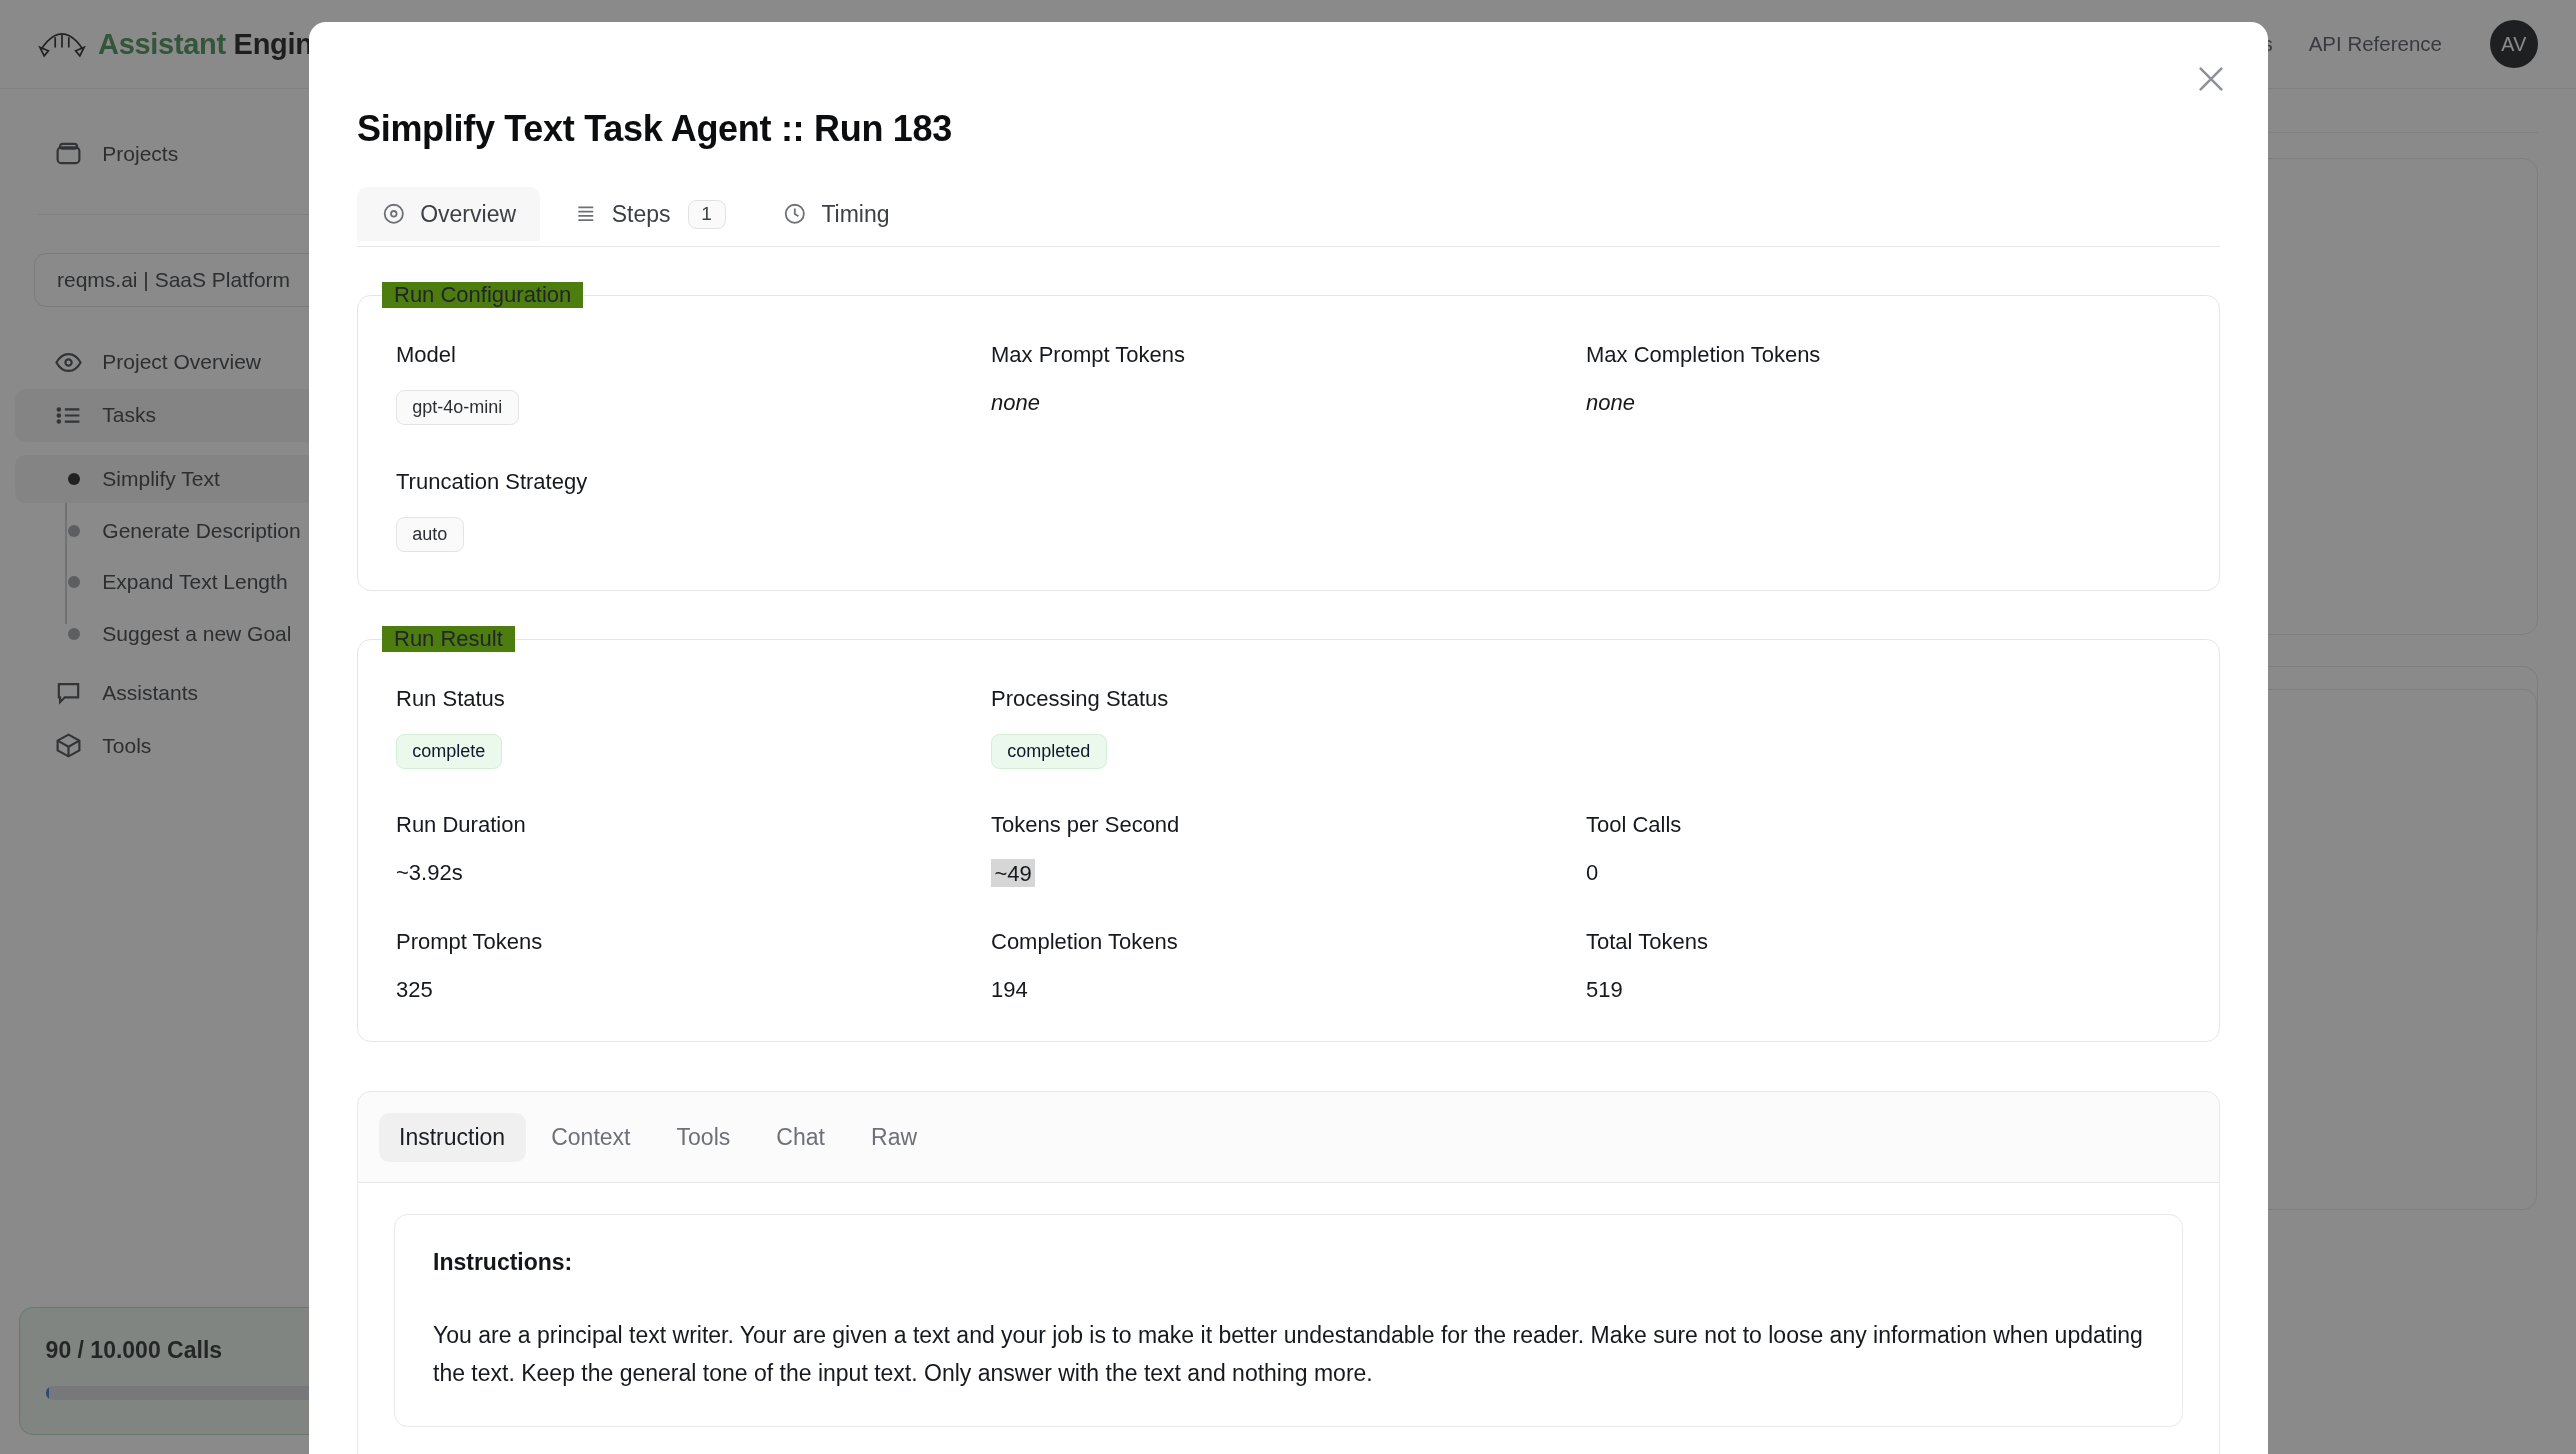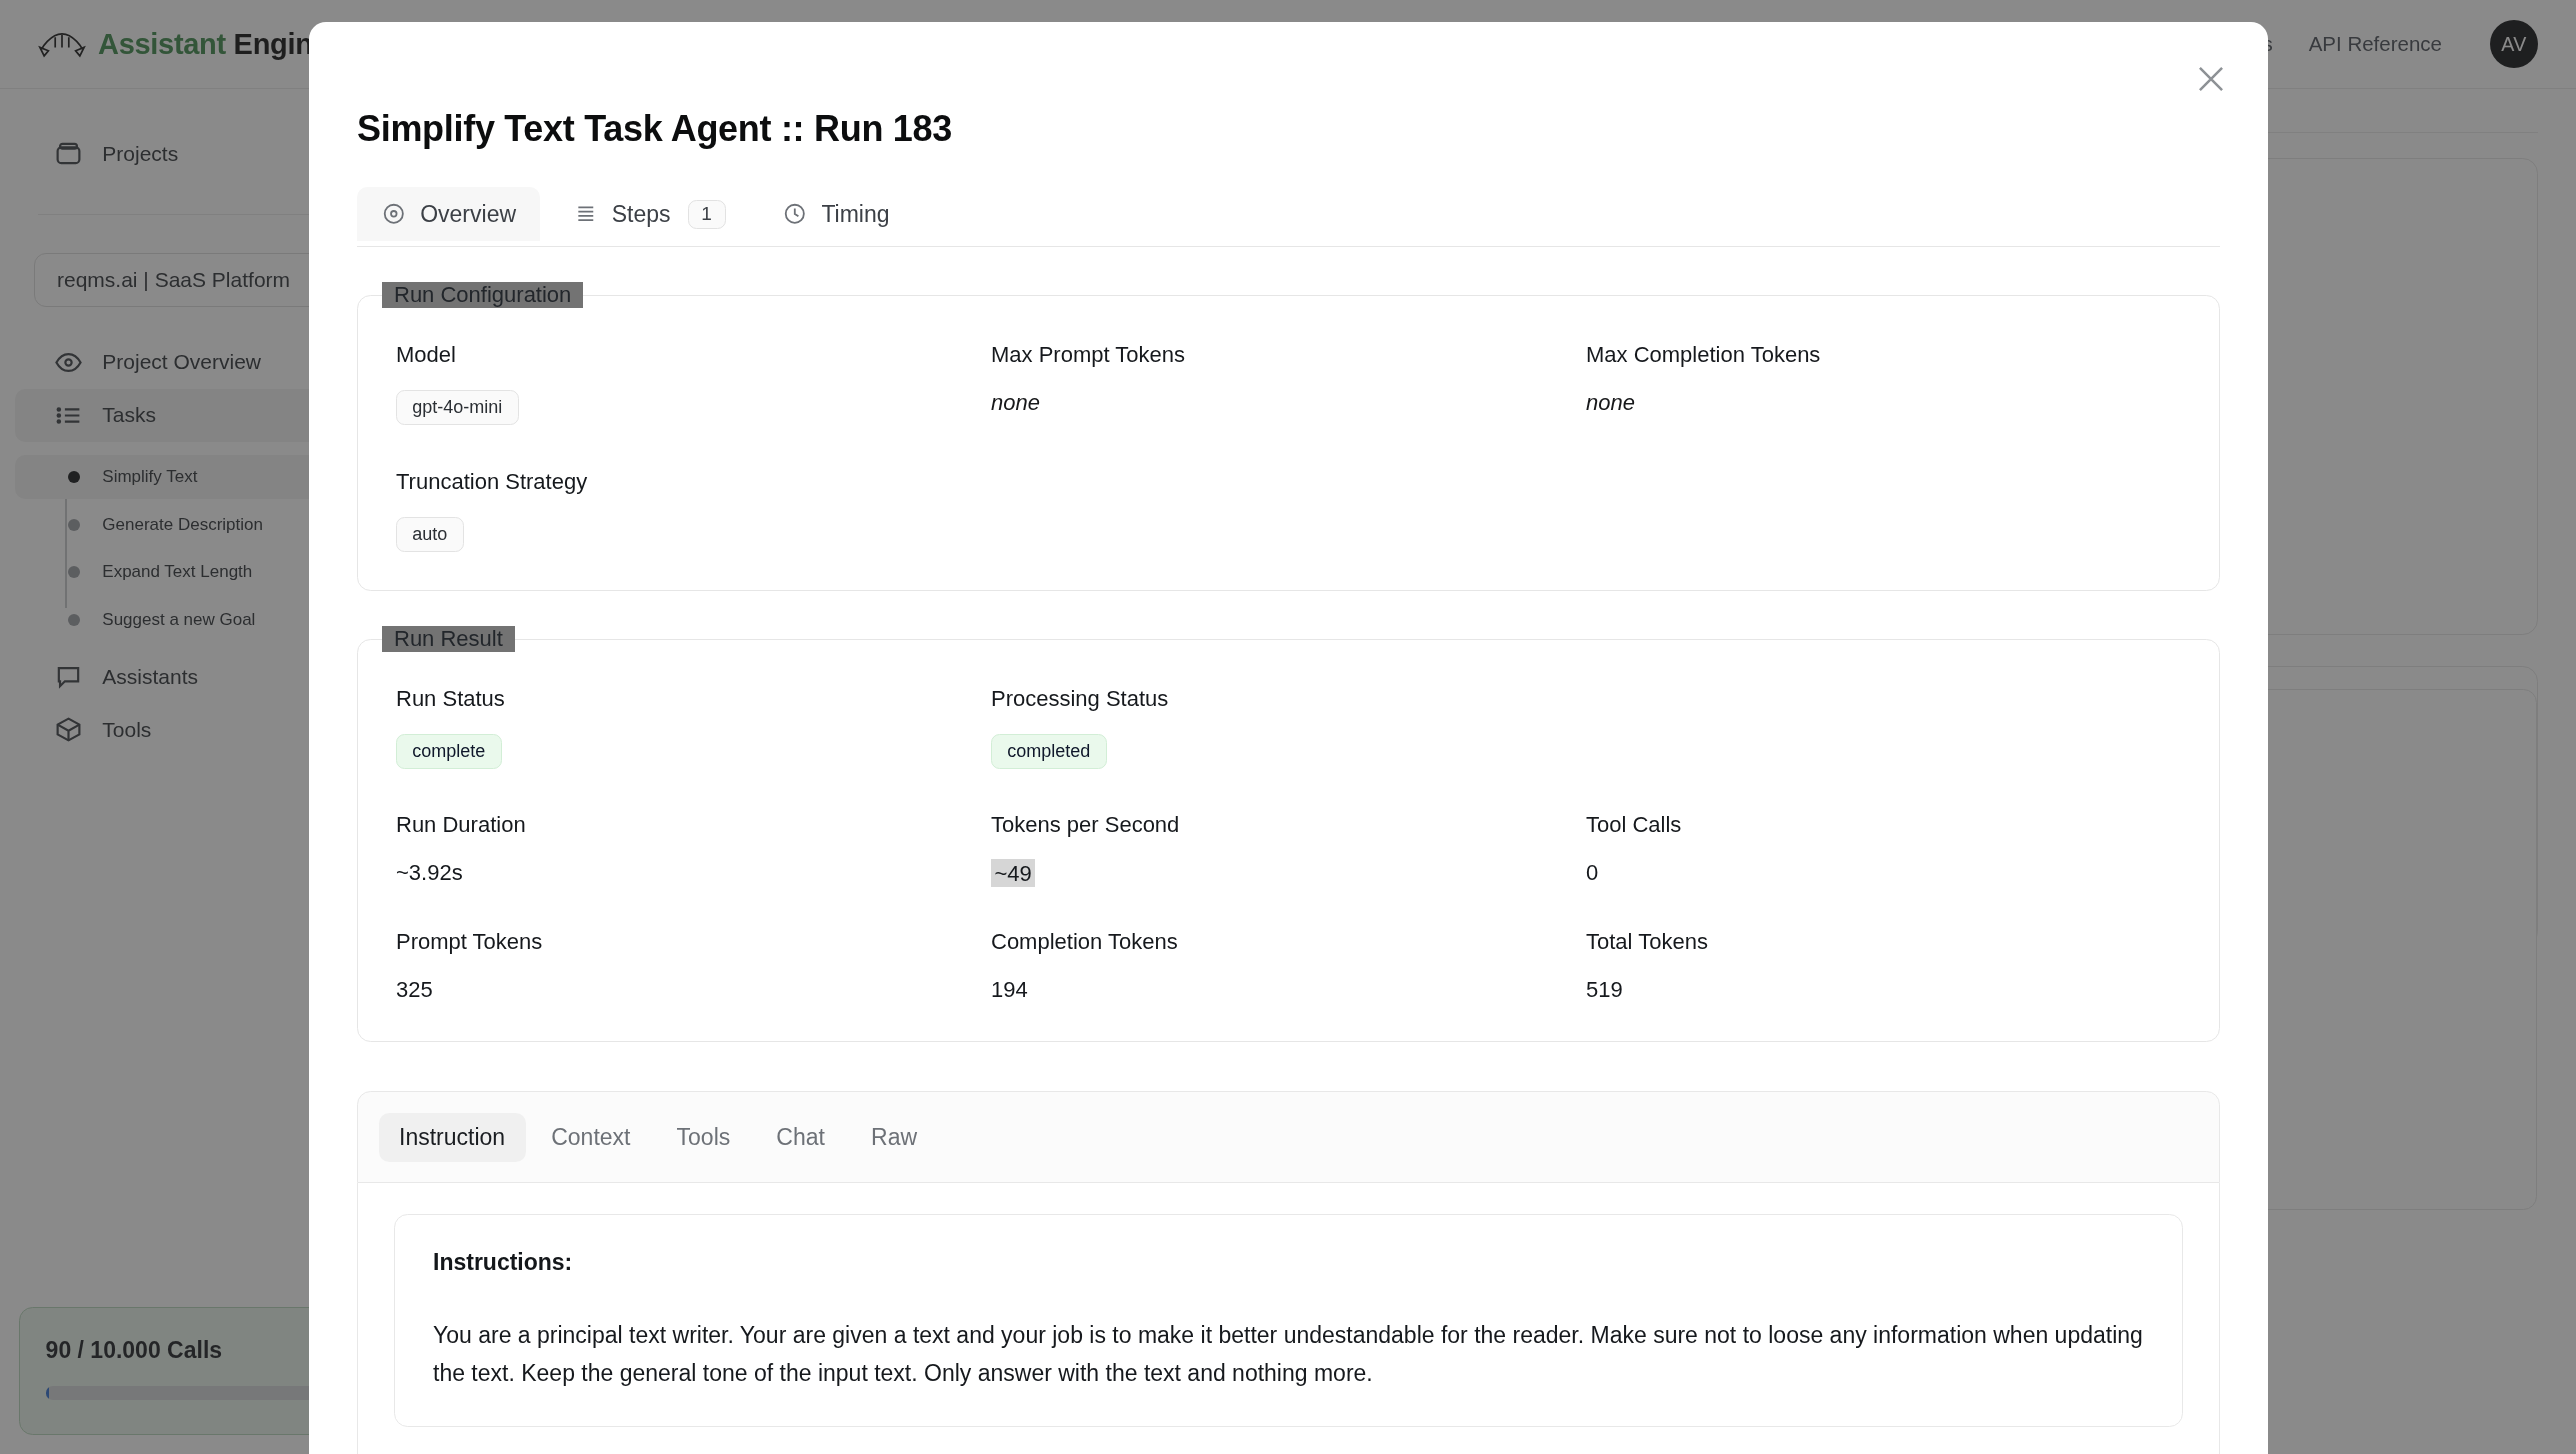--- a/index.html
+++ b/index.html
@@ -66,21 +66,21 @@
     font-size: 21px; color: #2f3338; overflow: hidden; white-space: nowrap;
   }
 
   .task-tree { position: relative; margin-top: 13.6px; }
   .task-tree:before {
     content: ""; position: absolute; left: 65px; top: 20.5px; bottom: 34px;
     width: 1.7px; background: #c7c9cc;
   }
   .task-row {
     display: flex; align-items: center; gap: 22px;
-    padding: 12px 39px 12px 53px; font-size: 17px; color: #2f3338;
+    padding: 12px 39px 12px 53px; font-size: 21px; color: #2f3338;
     border-radius: 10.2px; margin: 3.4px 15.3px; position: relative;
   }
   .task-row.active { background: #f1f1f1; }
   .dot { width: 12px; height: 12px; border-radius: 50%; background: #9a9da2; flex:0 0 12px; z-index:1;}
   .dot.on { background: #151719; }
 
   .quota {
     position: absolute; left: 19px; right: 19px; bottom: 19px;
     background: #e9f3ea; border: 0.9px solid #b7d6bb; border-radius: 13.6px;
     padding: 29px 25.6px 34px 25.6px;
@@ -149,21 +149,21 @@
   }
 
   
   .card {
     position: relative;
     border: 0.9px solid #e6e6e6; border-radius: 13.6px;
     margin-top: 48px; padding: 46px 38px 38px 38px;
   }
   .card-legend {
     position: absolute; top: -14.5px; left: 24px;
-    background: #737373; padding: 0 12px;
+    background: #4d7c0f; padding: 0 12px;
     font-size: 22px; color: #22262b;
   }
   .grid3 { display: grid; grid-template-columns: repeat(3, 1fr); }
   .field { margin-bottom: 44px; }
   .field:last-child { margin-bottom: 0; }
   .field-label { font-size: 22px; color: #16191d; font-weight: 400; }
   .field-value { margin-top: 22px; font-size: 22px; color: #16191d; }
   .field-value.italic { font-style: italic; color: #18191b; }
   .chip {
     display: inline-block; border: 0.9px solid #e3e3e3; background: #fafafa;

